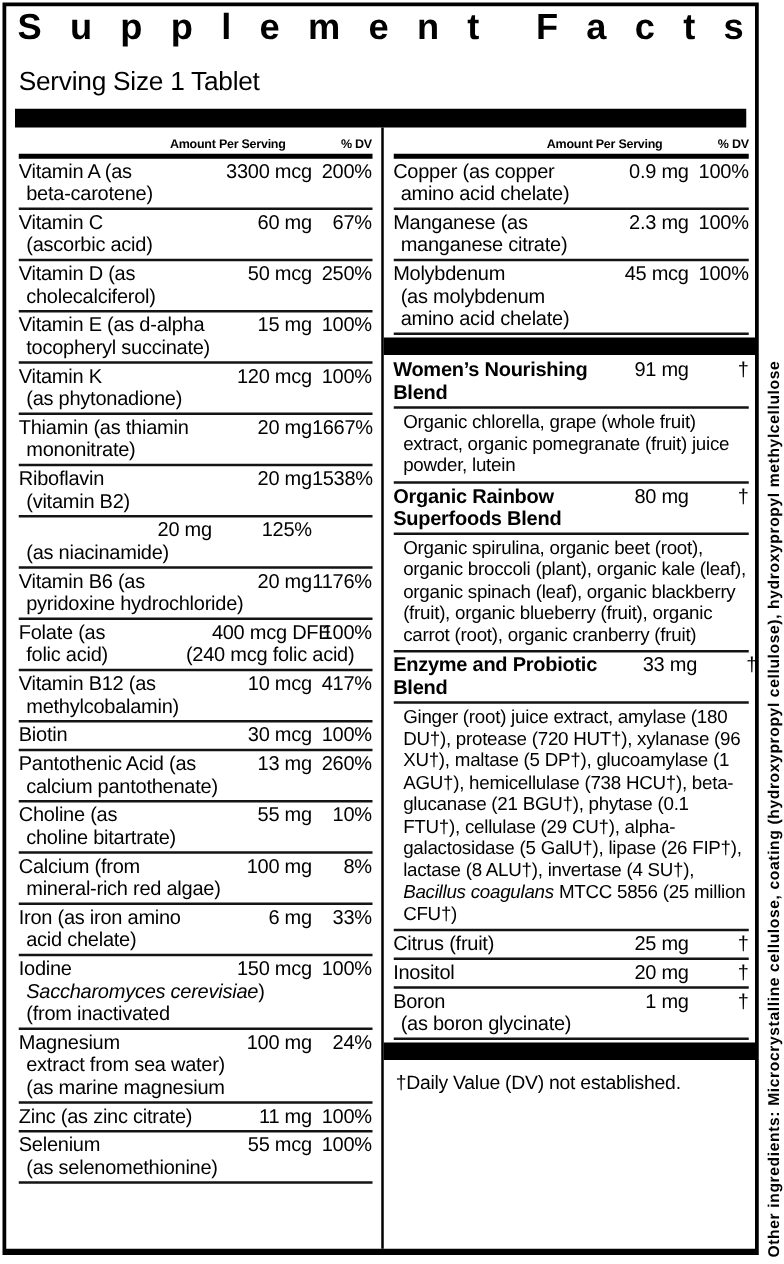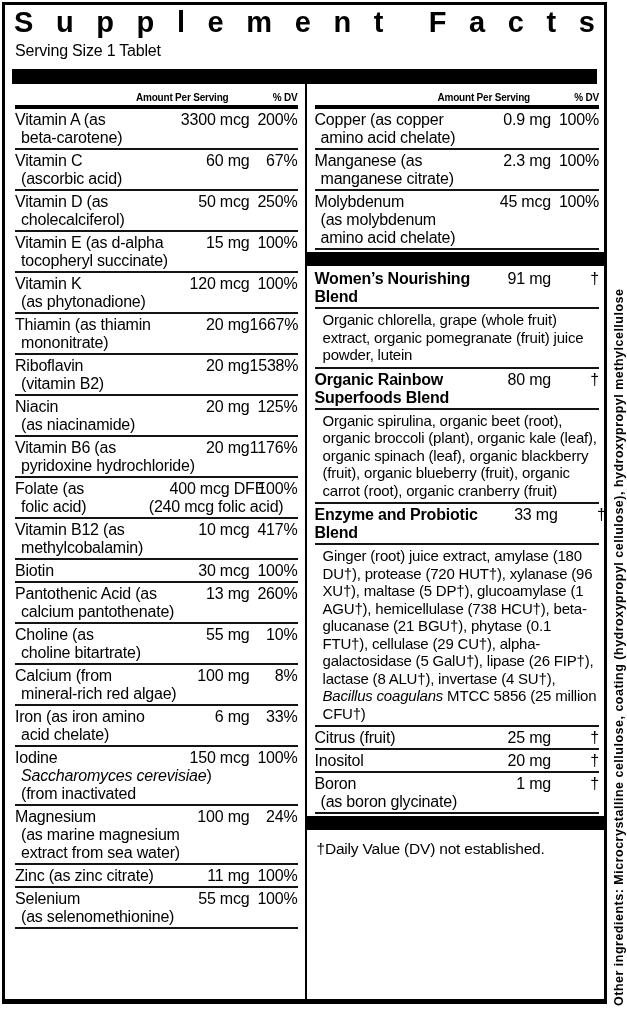--- a/index.html
+++ b/index.html
@@ -19,21 +19,21 @@
     border: 3px solid #000;
     border-bottom-width: 5px;
     background: #fff;
     display: flex; flex-direction: column;
   }
   .title {
     display: flex; justify-content: space-between; align-items: baseline;
     margin: 2px 9px 0;
     font-weight: bold; font-size: 29px; line-height: 31px;
   }
-  .serving { margin: 4px 10px 0; font-size: 16px; letter-spacing: -0.2px; }
+  .serving { margin: 16px 10px 0; font-size: 21px; letter-spacing: -0.2px; }
   .topbar { height: 15px; background: #000; margin: 9px 7px 0; flex: none; }
 
   .cols { display: flex; flex: 1; align-items: stretch; margin-top: 0; }
   .col { width: 50%; flex: none; }
   .col-left  { padding: 0 7px 0 10px; }
   .col-right { border-left: 2px solid #000; padding: 0 5px 0 8px; }
 
   .colhead {
     display: flex; align-items: baseline;
     font-weight: bold; font-size: 10px; letter-spacing: -0.2px;
@@ -180,23 +180,20 @@
                 <div class="nm">
                   <div class="nm-line">Riboflavin</div>
                 </div>
                 <div class="amt">20 mg</div>
                 <div class="dv">1538%</div>
               </div>
               <div class="extra nm-line">(vitamin B2)</div>
             </div>
             <div class="row">
               <div class="r1">
-                <div class="nm">
-                  <div class="nm-line">Niacin</div>
-                </div>
                 <div class="amt">20 mg</div>
                 <div class="dv">125%</div>
               </div>
               <div class="extra nm-line">(as niacinamide)</div>
             </div>
             <div class="row">
               <div class="r1">
                 <div class="nm">
                   <div class="nm-line">Vitamin B6 (as</div>
                 </div>
@@ -289,22 +286,22 @@
               <div class="extra nm-line">(from inactivated</div>
             </div>
             <div class="row">
               <div class="r1">
                 <div class="nm">
                   <div class="nm-line">Magnesium</div>
                 </div>
                 <div class="amt">100 mg</div>
                 <div class="dv">24%</div>
               </div>
+              <div class="extra nm-line">extract from sea water)</div>
               <div class="extra nm-line">(as marine magnesium</div>
-              <div class="extra nm-line">extract from sea water)</div>
             </div>
             <div class="row">
               <div class="r1">
                 <div class="nm">
                   <div class="nm-line">Zinc (as zinc citrate)</div>
                 </div>
                 <div class="amt">11 mg</div>
                 <div class="dv">100%</div>
               </div>
             </div>

